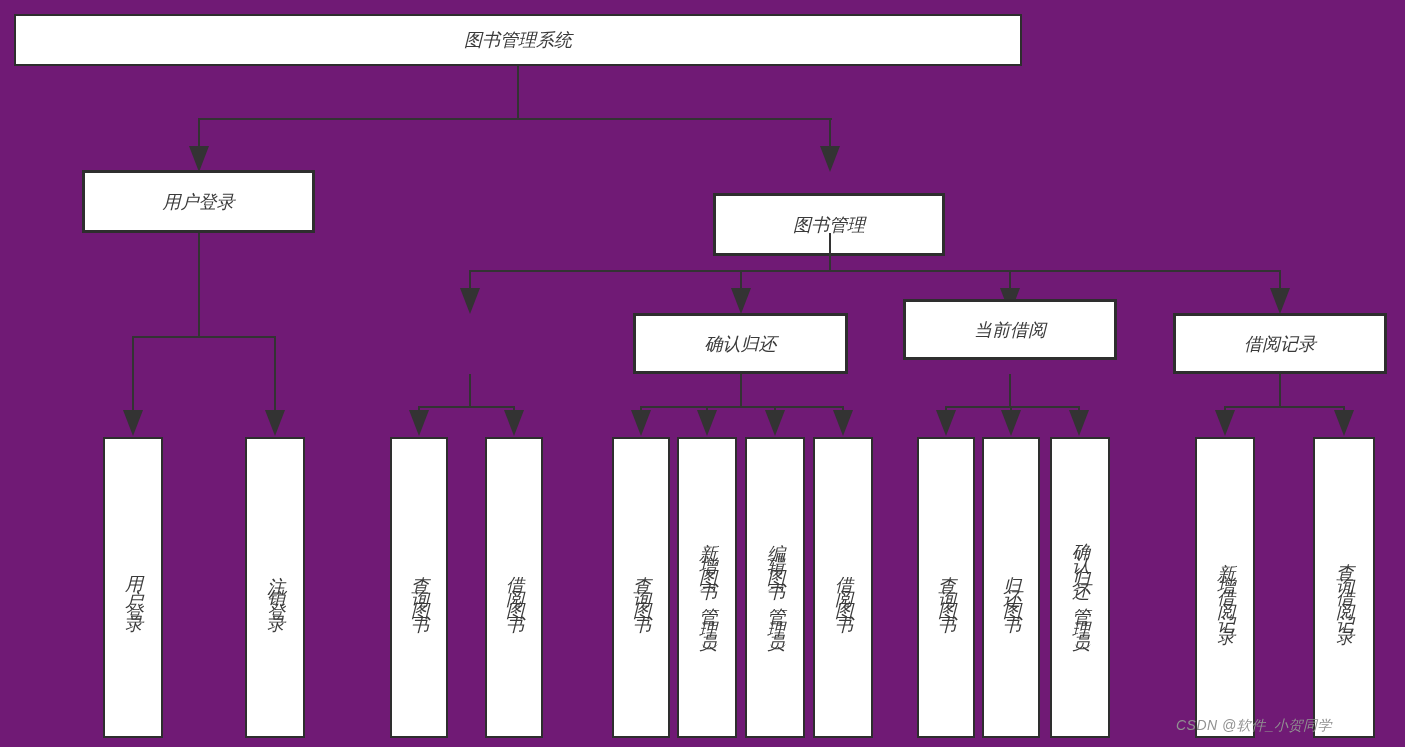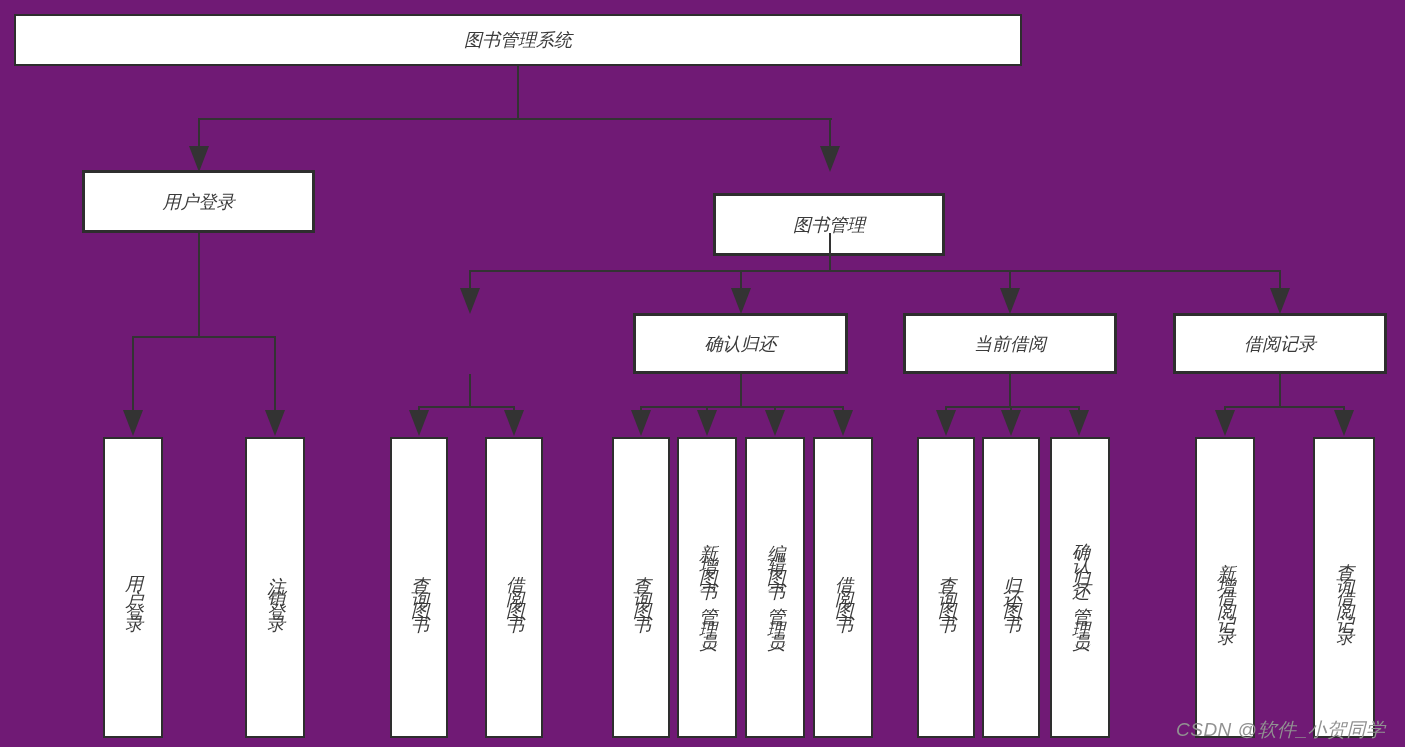--- a/index.html
+++ b/index.html
@@ -22,21 +22,21 @@
     writing-mode:vertical-rl; font-size:18px; letter-spacing:13px;
     line-height:1.1; white-space:nowrap; color:#3a3a3a;
   }
   .ln { position:absolute; background:#333333; }
   .ar {
     position:absolute; width:0; height:0;
     border-left:10px solid transparent; border-right:10px solid transparent;
     border-top:26px solid #333333;
   }
   .watermark {
-    position:absolute; left:1176px; top:717px; font-size:19px;
+    position:absolute; left:1176px; top:717px; font-size:14px;
     color:#919191; letter-spacing:0.5px; white-space:nowrap;text-align:center;
   }
 </style>
 </head>
 <body>
 
 <div class="canvas">
 
   <div class="node" style="left:14px;top:14px;width:1008px;height:52px;">
     <span>图书管理系统</span>
@@ -70,21 +70,21 @@
   <div class="ln" style="left:740px;top:270px;width:2px;height:22px"></div>
   <div class="ar" style="left:731px;top:288px"></div>
   <div class="ln" style="left:1009px;top:270px;width:2px;height:22px"></div>
   <div class="ar" style="left:1000px;top:288px"></div>
   <div class="ln" style="left:1279px;top:270px;width:2px;height:22px"></div>
   <div class="ar" style="left:1270px;top:288px"></div>
 
   <div class="node mid" style="left:633px;top:313px;width:215px;height:61px;">
     <span>确认归还</span>
   </div>
-  <div class="node mid" style="left:903px;top:313px;width:214px;height:61px;">
+  <div class="node mid" style="left:903px;top:299px;width:214px;height:61px;">
     <span>当前借阅</span>
   </div>
   <div class="node mid" style="left:1173px;top:313px;width:214px;height:61px;">
     <span>借阅记录</span>
   </div>
 
   <div class="ln" style="left:469px;top:374px;width:2px;height:32px"></div>
   <div class="ln" style="left:418px;top:406px;width:97px;height:2px"></div>
   <div class="ln" style="left:418px;top:406px;width:2px;height:10px"></div>
   <div class="ar" style="left:409px;top:410px"></div>

